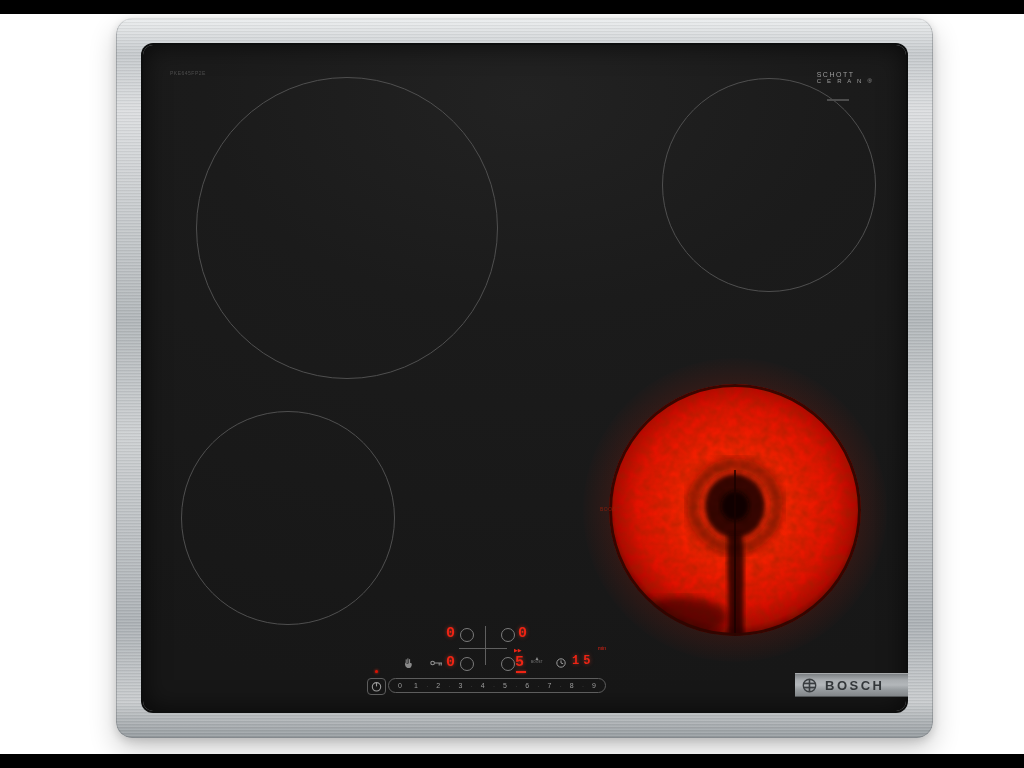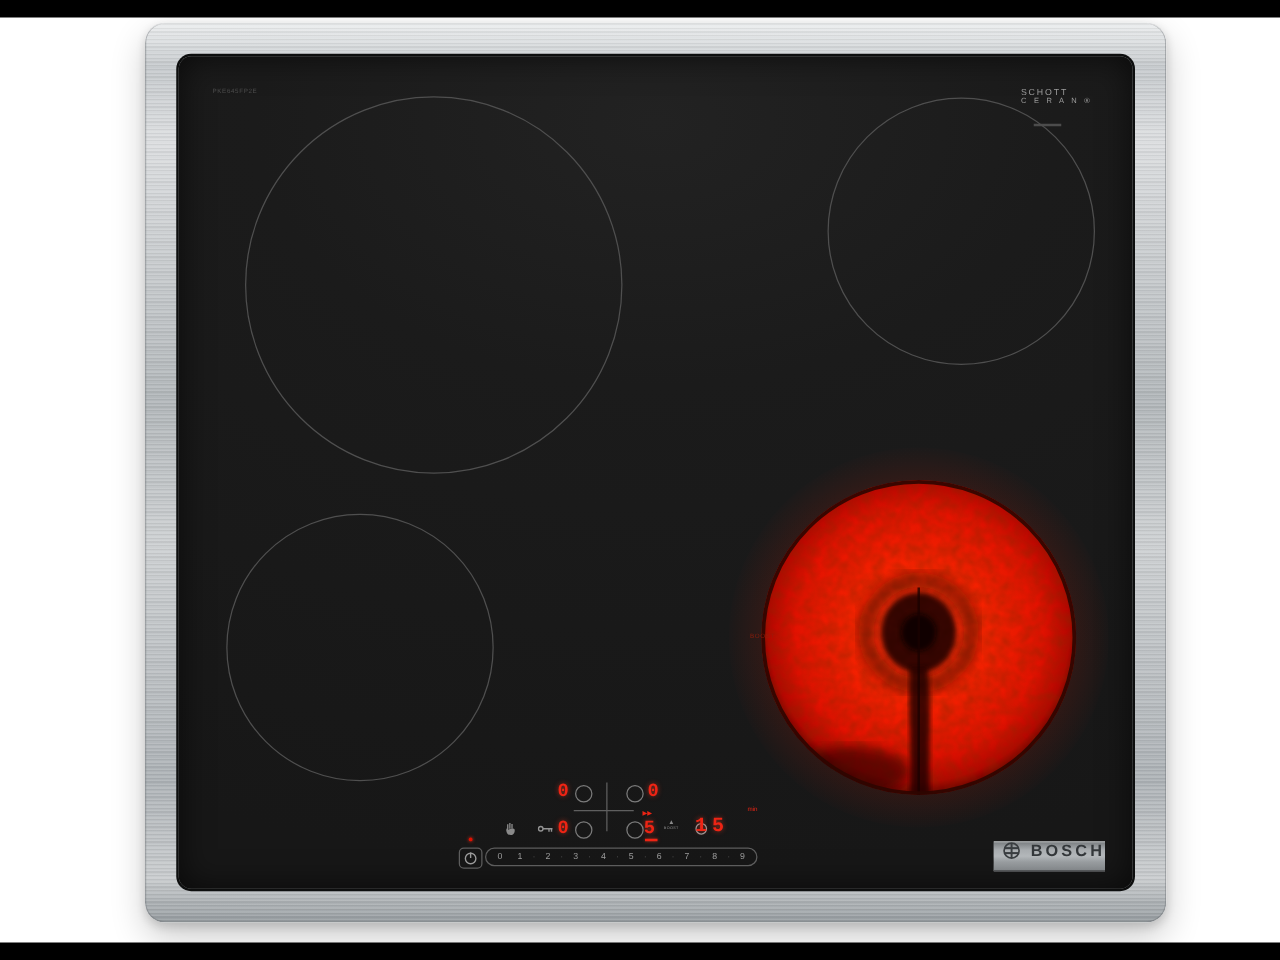--- a/index.html
+++ b/index.html
@@ -52,39 +52,39 @@
   .zdigit{position:absolute;font-size:15px;line-height:15px;}
   #zd-tl{left:303px;top:581px;} #zd-tr{left:375px;top:581px;}
   #zd-bl{left:303px;top:610px;} #zd-br{left:372px;top:610px;}
   #zone-div-v{position:absolute;left:342px;top:581px;width:1px;height:39px;background:#5f5f5f;}
   #zone-div-h{position:absolute;left:316px;top:603px;width:48px;height:1px;background:#5f5f5f;}
   #boost-ind{position:absolute;left:371px;top:602px;font-size:5px;color:#ee2414;letter-spacing:0;}
   #zone-underline{position:absolute;left:373px;top:626px;width:10px;height:2px;background:#ee2414;
     box-shadow:0 0 3px rgba(255,60,35,.6);}
   #boost-key{position:absolute;left:388px;top:611px;color:#8b8b8b;text-align:center;line-height:4px;}
   #boost-key .tri{font-size:5px;} #boost-key .lbl{font-size:3px;letter-spacing:.3px;}
-  #timer-display{position:absolute;left:413px;top:608px;font-size:16px;line-height:16px;letter-spacing:4px;}
+  #timer-display{position:absolute;left:429px;top:608px;font-size:12px;line-height:16px;letter-spacing:4px;}
   #timer-unit{position:absolute;left:455px;top:600px;font-size:5px;color:#ee2414;}
 
   
   #power-key{position:absolute;left:224px;top:633px;width:17px;height:15px;border:1px solid #5d5d5d;
     border-radius:4px;display:flex;align-items:center;justify-content:center;}
   #level-slider{position:absolute;left:245px;top:633px;width:218px;height:15px;border:1px solid #5d5d5d;
     border-radius:8px;display:flex;align-items:center;justify-content:space-between;
     padding:0 9px;box-sizing:border-box;}
   #level-slider .lv{font-size:7px;color:#9c9c9c;}
   #level-slider .lv.first{margin-right:4px;}
   #level-slider .dot{font-size:6px;color:#6f6f6f;}
 
   
-  #badge{position:absolute;left:652px;top:628px;width:89px;height:24px;
+  #badge{position:absolute;left:652px;top:628px;width:113px;height:24px;
     background:linear-gradient(180deg,#75797c 0,#a9adb0 30%,#b3b7ba 50%,#90959880 70%,#7e8285 100%),
                linear-gradient(180deg,#8d9194,#a5a9ac);
     box-shadow:inset 0 1px 0 rgba(255,255,255,.35), inset 0 -1px 0 rgba(0,0,0,.35);
-    display:flex;}
+    display:flex;align-items:center;}
   #badge .brand{font-size:13px;font-weight:bold;letter-spacing:2.5px;color:#33373a;margin-left:8px;}
 </style>
 </head>
 <body>
 
 <div id="stage">
   <div id="bar-top" class="bar"></div>
 
   <div id="frame">
     <div id="glass">

